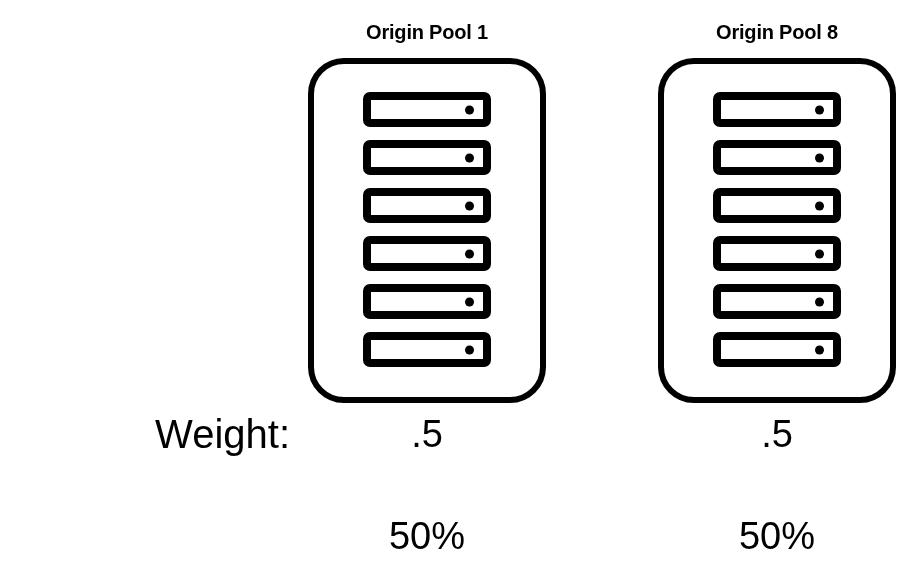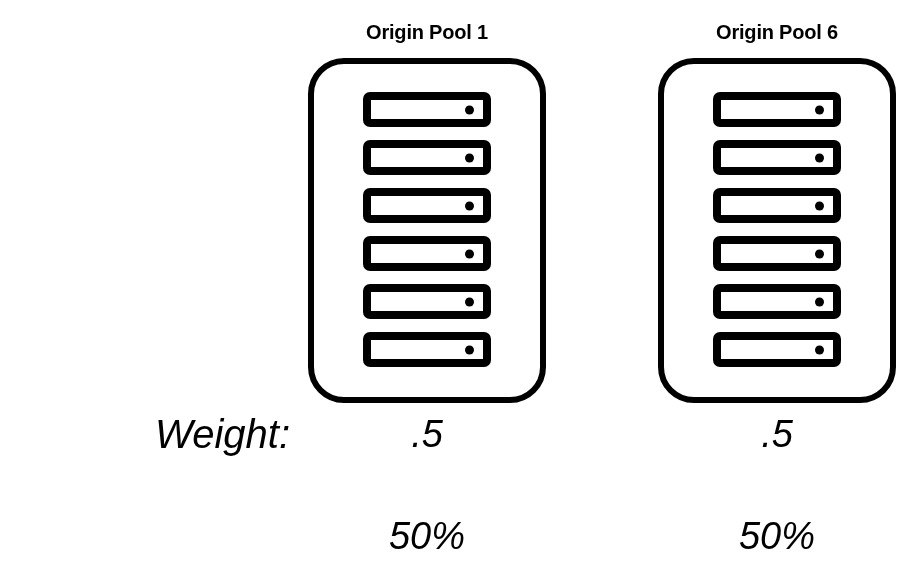--- a/index.html
+++ b/index.html
@@ -78,21 +78,20 @@
     border-radius: 50%;
     background: #000000;
   }
 
   
   .metric-row {
     position: absolute;
     left: 0;
     width: 910px;
     height: 60px;
-    font-style: italic;
   }
   .metric-label {
     position: absolute;
     left: 0;
     width: 290px;
     text-align: right;
     font-size: 40px;
     font-weight: normal;
     line-height: 60px;
     white-space: nowrap;
@@ -137,21 +136,21 @@
             <span class="server-led"></span>
           </div>
         <div class="server">
             <span class="server-led"></span>
           </div>
       </div>
     </div>
   </div>
 
   <div class="pool-col" style="left:658px;">
-    <div class="pool-title">Origin Pool 6</div>
+    <div class="pool-title">Origin Pool 8</div>
     <div class="pool-box">
       <div class="server-stack">
         <div class="server">
             <span class="server-led"></span>
           </div>
         <div class="server">
             <span class="server-led"></span>
           </div>
         <div class="server">
             <span class="server-led"></span>

